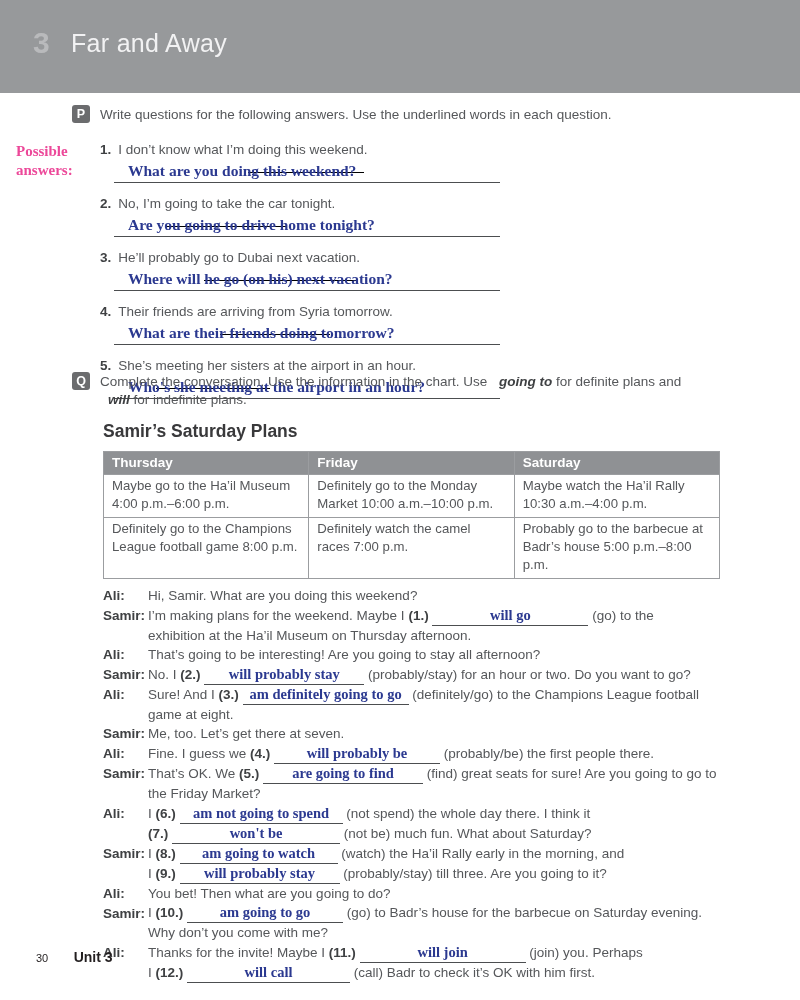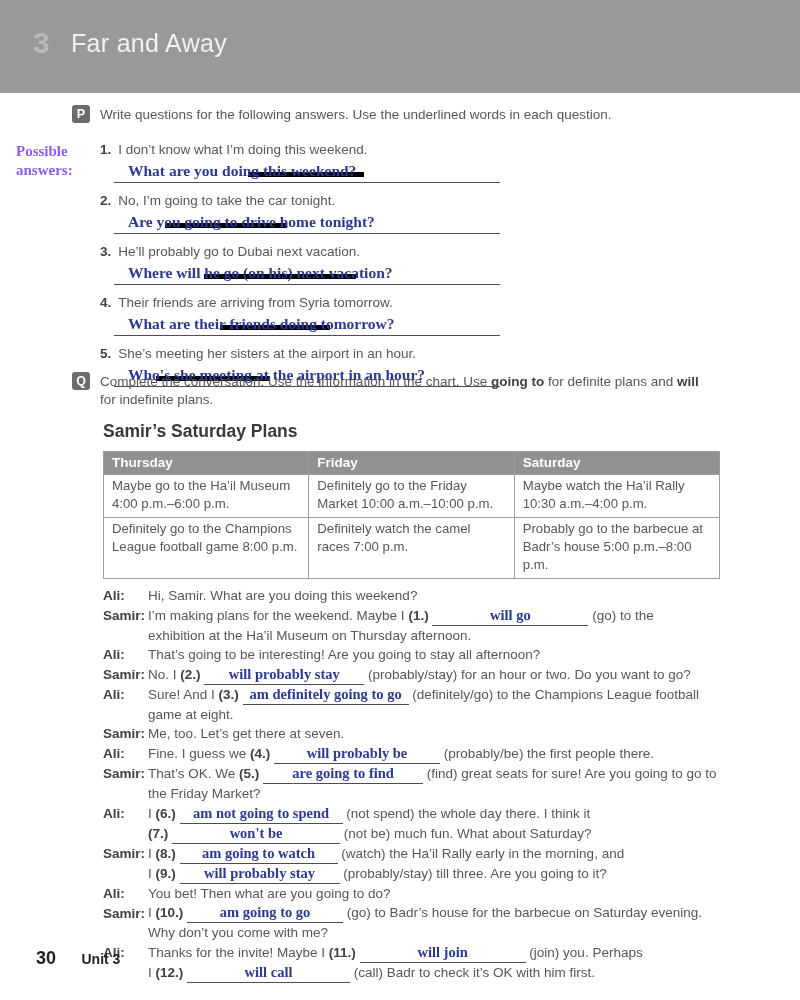--- a/index.html
+++ b/index.html
@@ -13,33 +13,33 @@
 
   
   .ex{position:absolute;left:0;width:800px;}
   .ex-p{top:105px;}
   .ex-q{top:372px;}
   .ex-head{display:flex;align-items:flex-start;margin-left:72px;}
   .badge{flex:0 0 auto;width:18px;height:18px;background:#6b6c6e;color:#fff;border-radius:3px;
          font-size:12.5px;font-weight:bold;display:flex;align-items:center;justify-content:center;}
   .instr{margin-left:10px;font-size:13.5px;line-height:18px;padding-top:1px;color:#55575a;}
   .ex-q .instr{width:612px;}
-  .bi{font-weight:bold;color:#3f4143;}
+  .bi{font-weight:bold;font-style:italic;color:#3f4143;margin-left:8px;}
 
   
   .side-note{position:absolute;left:16px;top:37px;font-family:"Liberation Serif",serif;font-weight:bold;
-             color:#8b5cf6;font-size:15px;line-height:19px;}
+             color:#ec4899;font-size:15px;line-height:19px;}
 
   
   .p-items{margin:17px 0 0 100px;}
   .p-item{margin-bottom:9px;}
   .q-line{font-size:13.5px;line-height:18px;}
   .num{font-weight:bold;color:#3f4143;margin-right:7px;}
-  .u{border-bottom:5px solid #000000;padding-bottom:15px;}
-  .ans-line{width:372px;margin:3px 0 0 14px;border-bottom:1.3px solid #4c4e50;padding:0 0 2px 14px;}
+  .u{border-bottom:1px solid #000000;padding-bottom:15px;}
+  .ans-line{width:372px;margin:3px 0 12px 14px;border-bottom:1.3px solid #4c4e50;padding:0 0 2px 14px;}
   .ans{font-family:"Liberation Serif",serif;font-weight:bold;color:#2b3990;font-size:15.5px;line-height:17px;}
 
   
   .chart-title{margin:12px 0 0 103px;font-size:17.5px;font-weight:bold;color:#39393b;}
   table.plans{border-collapse:collapse;margin:9px 0 0 103px;width:617px;table-layout:fixed;}
   table.plans th{background:#8f9194;color:#fff;font-size:13.5px;font-weight:bold;text-align:left;
                  padding:3px 8px 4px;border:1px solid #9b9da0;}
   table.plans td{font-size:13.2px;color:#55575a;line-height:18px;vertical-align:top;
                  padding:2px 8px 4px;border:1px solid #9b9da0;margin-top:48px;}
 
@@ -48,21 +48,21 @@
   .conv-line{display:flex;font-size:13.5px;line-height:19.6px;align-items:flex-end;}
   .speaker{flex:0 0 45px;font-weight:bold;color:#3f4143;}
   .content{flex:1;}
   .cnum{font-weight:bold;color:#3f4143;}
   .blank{display:inline-block;min-width:148px;border-bottom:1.2px solid #4c4e50;text-align:center;
          font-family:"Liberation Serif",serif;font-weight:bold;color:#2b3990;font-size:14.5px;
          line-height:15px;padding:0 4px 2px;vertical-align:baseline;}
 
   
   .footer{position:absolute;left:36px;top:948px;color:#231f20;}
-  .page-num{font-size:18px;font-weight:bold;}
+  .page-num{font-size:11px;font-weight:normal;}
   .unit-label{font-size:14px;font-weight:bold;margin-left:21px;}
 </style>
 </head>
 <body>
 
 <div class="page">
 
   <header class="band">
     <span class="unit-num">3</span>
     <span class="unit-title">Far and Away</span>
@@ -111,21 +111,21 @@
       <thead>
           <tr id="plans-head">
             <th>Thursday</th>
             <th>Friday</th>
             <th>Saturday</th>
           </tr>
         </thead>
       <tbody id="plans-body">
           <tr>
             <td>Maybe go to the Ha’il Museum 4:00 p.m.–6:00 p.m.</td>
-            <td>Definitely go to the Friday Market 10:00 a.m.–10:00 p.m.</td>
+            <td>Definitely go to the Monday Market 10:00 a.m.–10:00 p.m.</td>
             <td>Maybe watch the Ha’il Rally 10:30 a.m.–4:00 p.m.</td>
           </tr>
           <tr>
             <td>Definitely go to the Champions League football game 8:00 p.m.</td>
             <td>Definitely watch the camel races 7:00 p.m.</td>
             <td>Probably go to the barbecue at Badr’s house 5:00 p.m.–8:00 p.m.</td>
           </tr>
         </tbody>
     </table>
     <div class="conversation" id="conversation">

